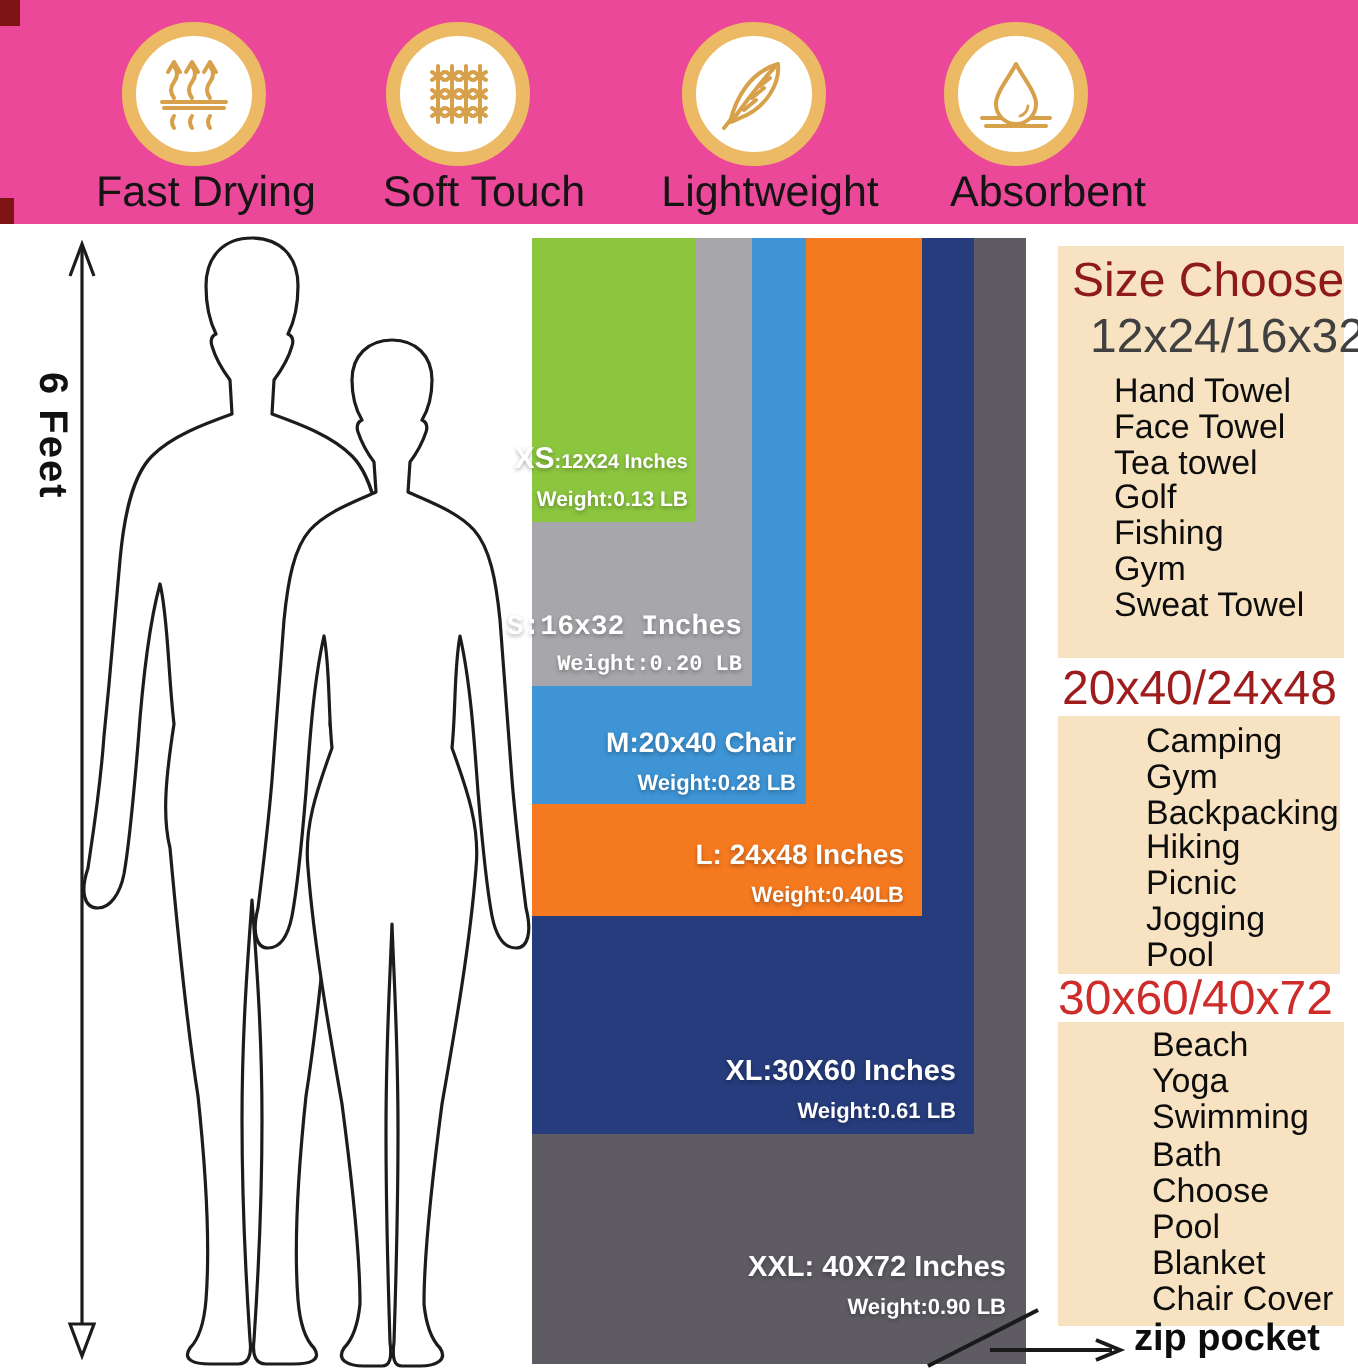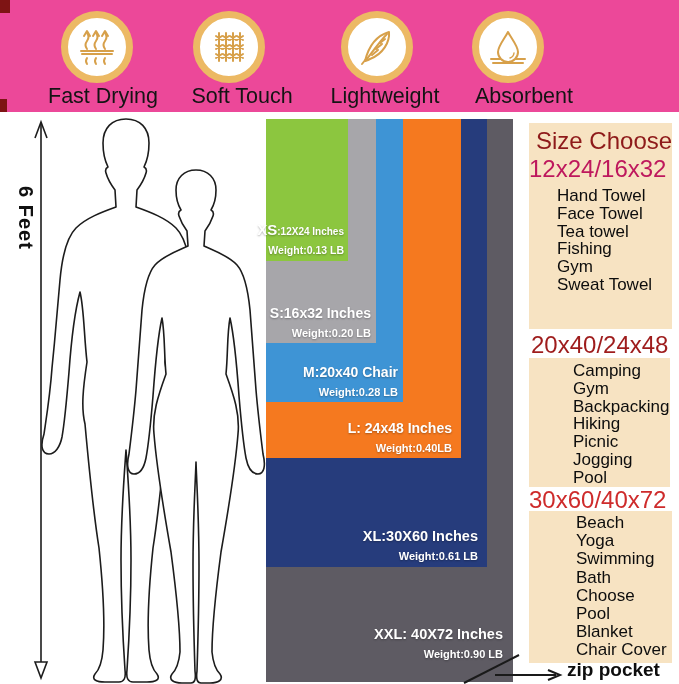--- a/index.html
+++ b/index.html
@@ -35,39 +35,39 @@
   .towel-m   { width:137px; height:283px; background:#3E94D5; z-index:40; }
   .towel-l   { width:195px; height:339px; background:#F5791F; z-index:30; }
   .towel-xl  { width:221px; height:448px; background:#263C7C; z-index:20; }
   .towel-xxl { width:247px; height:563px; background:#5E5B63; z-index:10; }
   .towel-text {
     position:absolute; text-align:right; color:#fff; font-weight:bold;
     text-shadow:0 1px 2px rgba(0,0,0,.3); white-space:nowrap;
   }
   .towel-text .wt { margin-top:5px; }
   .towel-xs  .towel-text{ right:4px;  bottom:5px; }
-  .towel-s   .towel-text{ right:5px;  bottom:4px; }
+  .towel-s   .towel-text{ right:5px;  bottom:4px;font-family:Liberation Mono, monospace; }
   .towel-m   .towel-text{ right:5px;  bottom:4px; }
   .towel-l   .towel-text{ right:9px;  bottom:4px; }
   .towel-xl  .towel-text{ right:9px;  bottom:5px; }
   .towel-xxl .towel-text{ right:10px; bottom:22px;text-align:right; }
   .towel-xs .sz{font-size:15px} .towel-xs .dims{font-size:10px} .towel-xs .wt{font-size:10.5px}
   .towel-s  .sz,.towel-s  .dims{font-size:14px} .towel-s  .wt{font-size:11px}
   .towel-m  .sz,.towel-m  .dims{font-size:14px} .towel-m  .wt{font-size:11px}
   .towel-l  .sz,.towel-l  .dims{font-size:14px} .towel-l  .wt{font-size:11px}
   .towel-xl .sz,.towel-xl .dims{font-size:14.5px} .towel-xl .wt{font-size:11px}
   .towel-xxl .sz,.towel-xxl .dims{font-size:14.5px} .towel-xxl .wt{font-size:11px}
   
   .panel { position:absolute; background:#F7E3C2; }
   .panel1 { left:529px; top:123px; width:143px; height:206px; }
   .panel2 { left:529px; top:358px; width:141px; height:129px; }
   .panel3 { left:529px; top:511px; width:143px; height:152px; }
   .guide-title { font-size:24px; color:#8E1A1A; padding:4px 0 0 7px; white-space:nowrap; }
   .gh { font-size:24px; white-space:nowrap; }
-  .h1 { color:#be185d; padding-left:0; }
+  .h1 { color:#404040; padding-left:16px; }
   .h2 { position:absolute; left:531px; top:331px; color:#9E1C1C; z-index:6; }
   .h3 { position:absolute; left:529px; top:486px; color:#CE2B2B; z-index:6; }
   .panel ul { list-style:none; color:#0d0d0d; }
   .panel1 ul { padding:4px 0 0 28px; font-size:17px; line-height:17.8px; }
   .panel2 ul { padding:4px 0 0 44px; font-size:17px; line-height:17.8px; }
   .panel3 ul { padding:3px 0 0 47px; font-size:17px; line-height:18.2px; }
   .zip-label { position:absolute; left:567px; top:659px; font-size:19px; font-weight:bold; color:#0d0d0d; z-index:71; }
   .gold { stroke:#D7A04A; fill:none; stroke-width:2; stroke-linecap:round; stroke-linejoin:round; }
   .ink  { stroke:#1c1c1c; fill:none; stroke-width:1.6; }
   .fig  { stroke:#1c1c1c; fill:#fff; stroke-width:1.6; stroke-linejoin:round; }
@@ -225,20 +225,21 @@
     </div>
   </div>
 
   <div class="panel panel1">
     <div class="guide-title">Size Choose</div>
     <div class="gh h1">12x24/16x32</div>
     <ul>
       <li>Hand Towel</li>
       <li>Face Towel</li>
       <li>Tea towel</li>
+      <li>Golf</li>
       <li>Fishing</li>
       <li>Gym</li>
       <li>Sweat Towel</li>
     </ul>
   </div>
 
   <div class="gh h2">20x40/24x48</div>
   <div class="panel panel2">
     <ul>
       <li>Camping</li>

